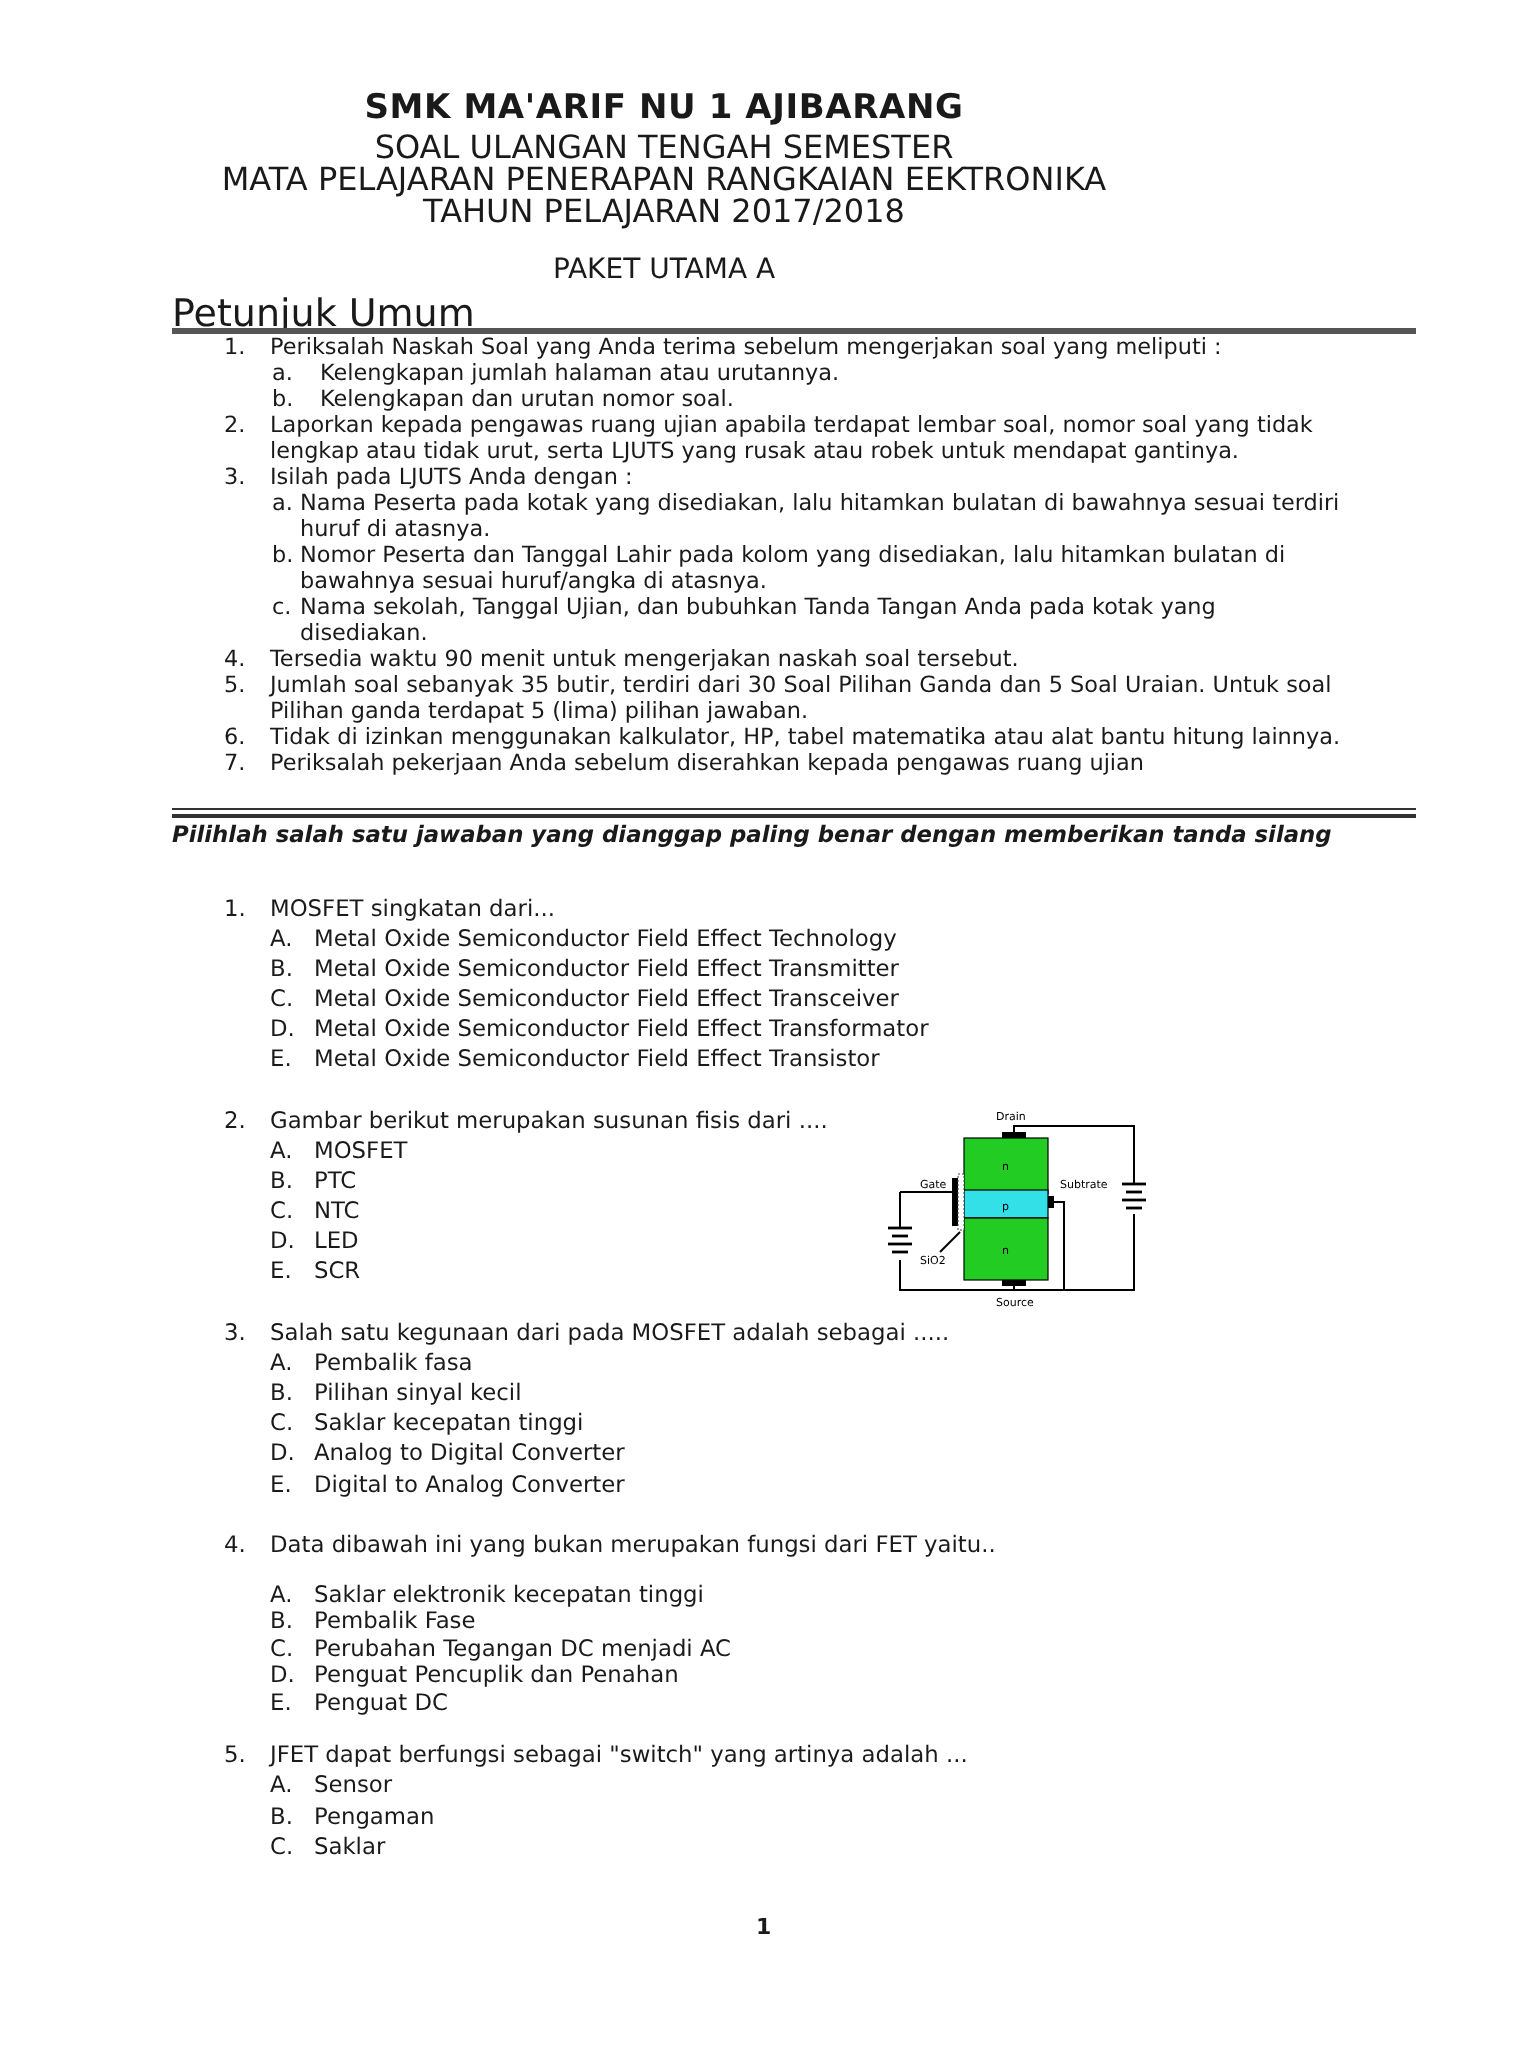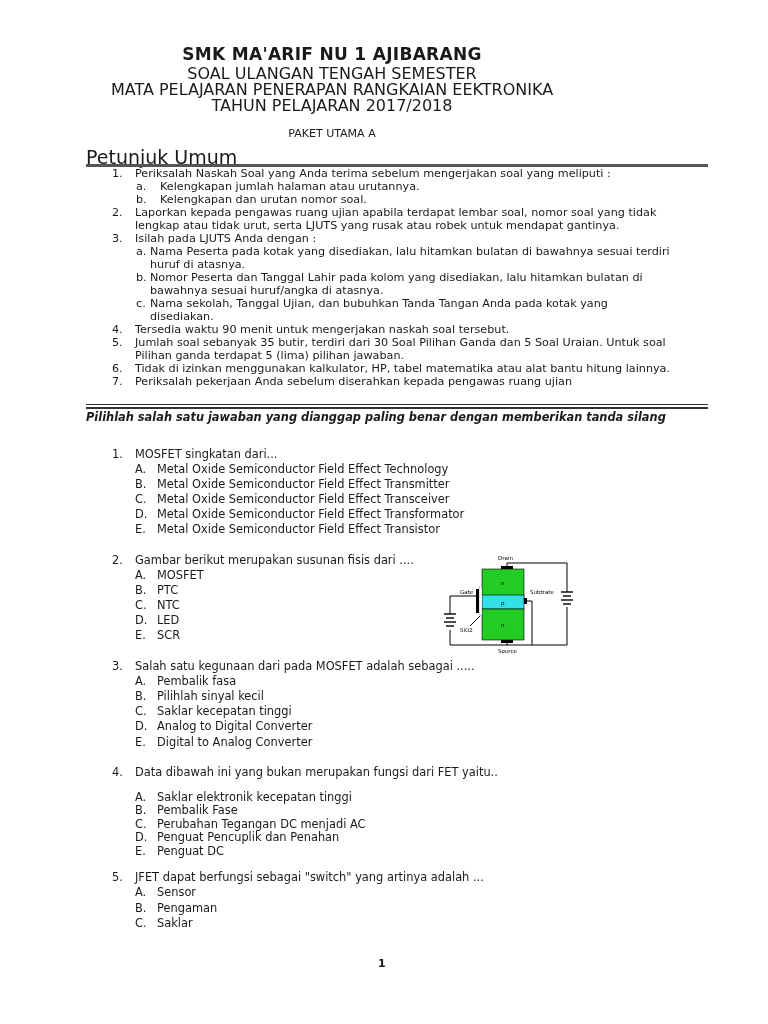--- a/index.html
+++ b/index.html
@@ -3,21 +3,21 @@
 <meta charset="utf-8">
 <style>
   html, body { margin: 0; padding: 0; background: #ffffff; }
   body { width: 768px; height: 1024px; position: relative; overflow: hidden;
          font-family: "DejaVu Sans", sans-serif; color: #1a1a1a; }
   .page { position: absolute; left: 0; top: 0; width: 768px; height: 1024px; }
   .hdr { position: absolute; left: 0; width: 664px; text-align: center; }
   .school { top: 44px; font-size: 17px; font-weight: bold; letter-spacing: 0.3px; }
   .hline { font-size: 16px; line-height: 16px; }
   .h1 { top: 66px; } .h2 { top: 82px; } .h3 { top: 98px; }
-  .paket { top: 127px; font-size: 11px; }
+  .paket { top: 127px; font-size: 14px; }
   .petunjuk-title { position: absolute; left: 86px; top: 146px; font-size: 19px; }
   .rule { position: absolute; left: 86px; width: 622px; background: #555; }
   .rule1 { top: 164px; height: 3px; }
   .rule2a { top: 404px; height: 1px; background:#333; }
   .rule2b { top: 407px; height: 2px; background:#333; }
   .ln { position: absolute; font-size: 11.2px; line-height: 13px; white-space: nowrap; }
   .num { position: absolute; font-size: 11.2px; line-height: 13px; }
   .instr { position: absolute; left: 86px; font-size: 11.4px; font-weight: bold; font-style: italic; white-space: nowrap; }
   .q { position: absolute; font-size: 11.4px; line-height: 15px; white-space: nowrap; }
   .pagenum { position: absolute; left: 378px; top: 957px; font-size: 11px; font-weight: bold; }
@@ -162,21 +162,21 @@
       <text x="69" y="75">n</text>
     </g>
   </svg>
 
   <div>
     <span class="q" style="left:112px;top:659px">3.</span>
     <span class="q" style="left:135px;top:659px">Salah satu kegunaan dari pada MOSFET adalah sebagai  .....</span>
     <span class="q" style="left:135px;top:674px">A.</span>
     <span class="q" style="left:157px;top:674px">Pembalik fasa</span>
     <span class="q" style="left:135px;top:689px">B.</span>
-    <span class="q" style="left:157px;top:689px">Pilihlah sinyal kecil</span>
+    <span class="q" style="left:157px;top:689px">Pilihan sinyal kecil</span>
     <span class="q" style="left:135px;top:704px">C.</span>
     <span class="q" style="left:157px;top:704px">Saklar kecepatan tinggi</span>
     <span class="q" style="left:135px;top:719px">D.</span>
     <span class="q" style="left:157px;top:719px">Analog to Digital Converter</span>
     <span class="q" style="left:135px;top:735px">E.</span>
     <span class="q" style="left:157px;top:735px">Digital to Analog Converter</span>
   </div>
 
   <div>
     <span class="q" style="left:112px;top:765px">4.</span>

